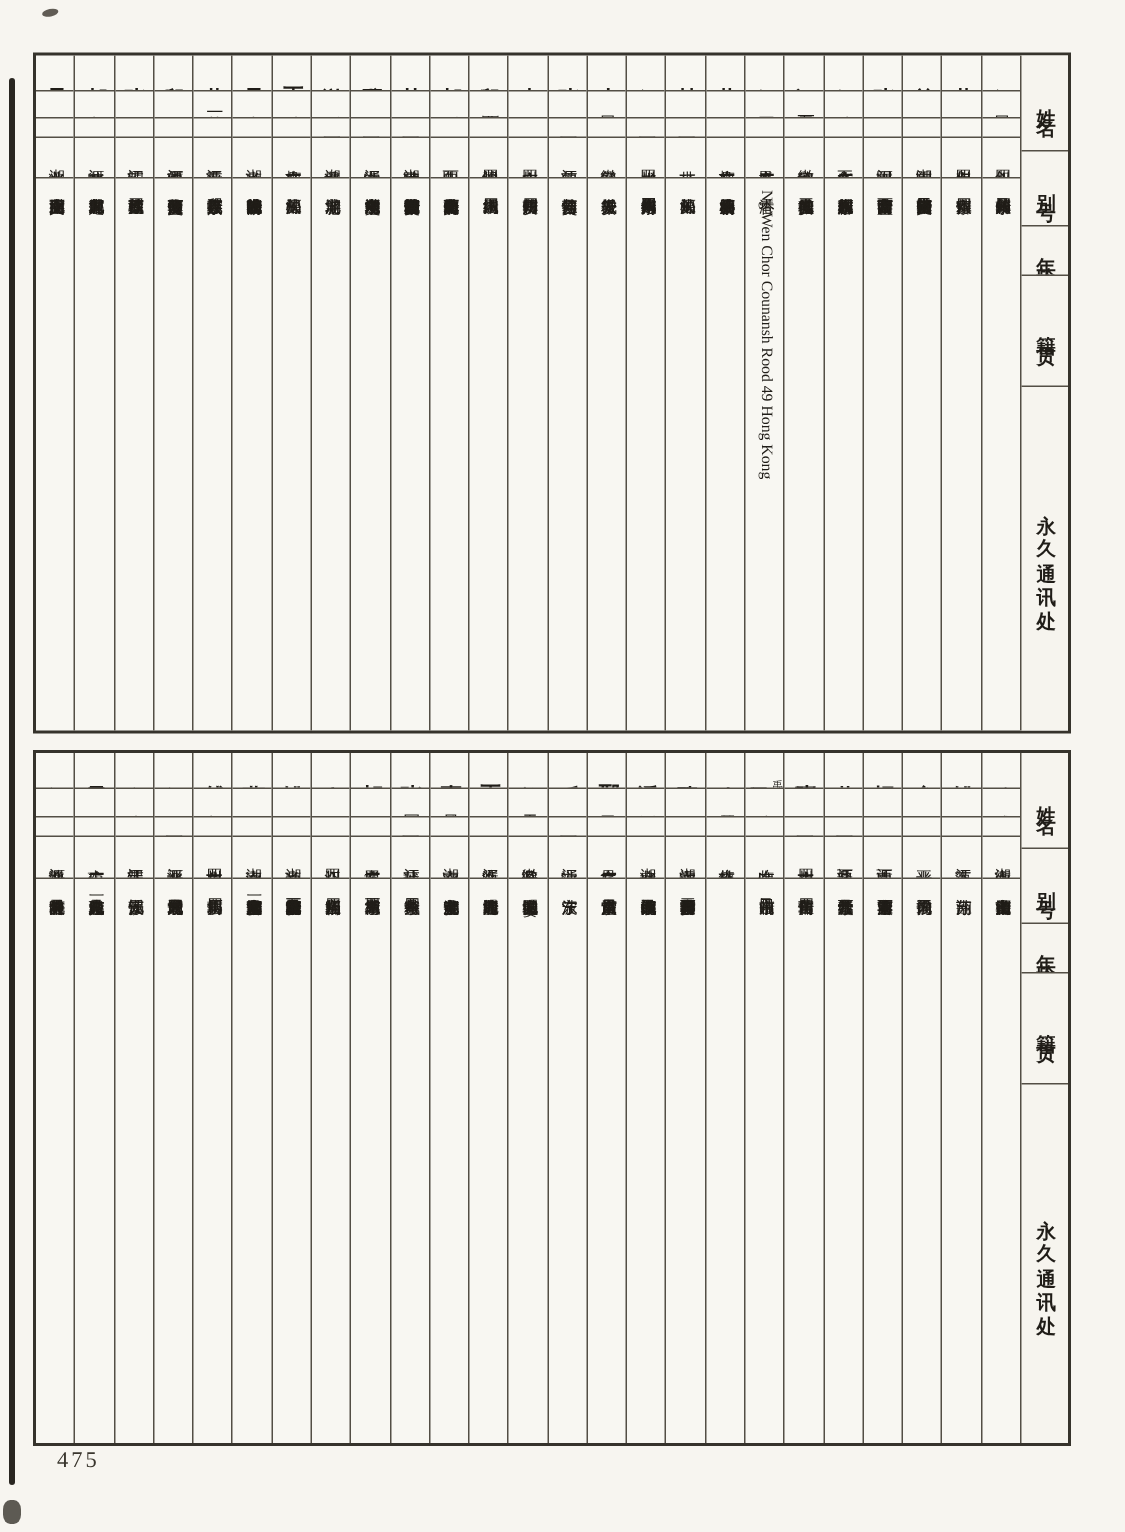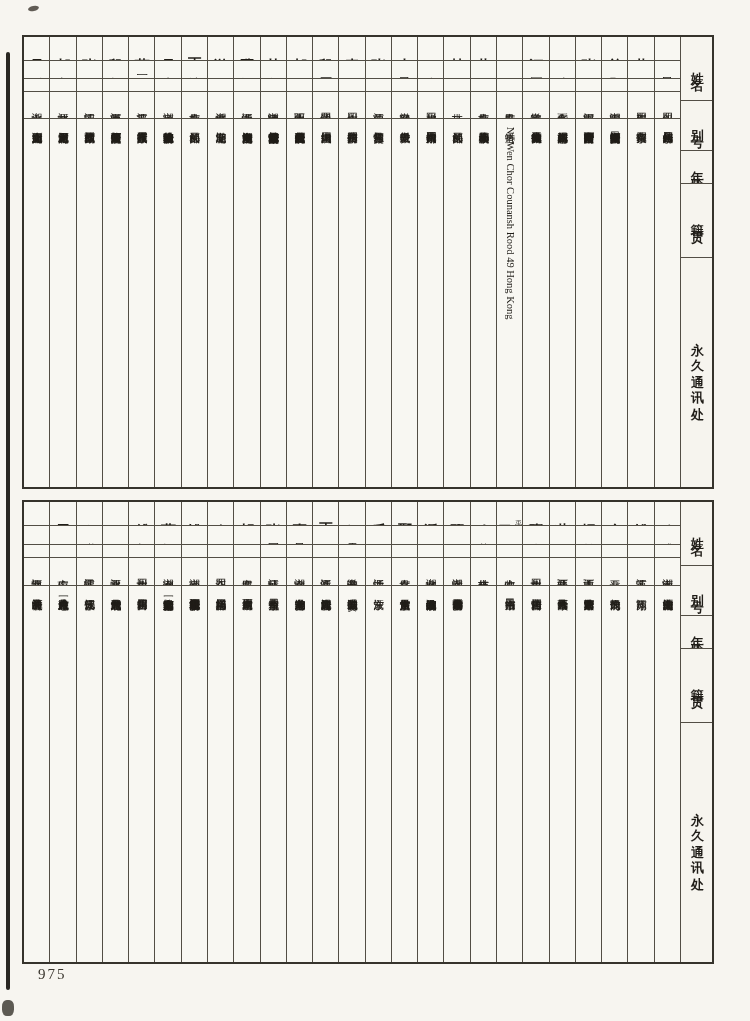--- a/index.html
+++ b/index.html
@@ -1049,14 +1049,14 @@
         </div>
     <div class="cell native">
           <span class="vtext">河北静海</span>
         </div>
     <div class="cell address">
           <span class="vtext">河北静海县中唯子头村</span>
         </div>
   </div>
 </section>
 
-  <div class="page-number">975</div>
+  <div class="page-number">475</div>
 </div>
 
 </body></html>

